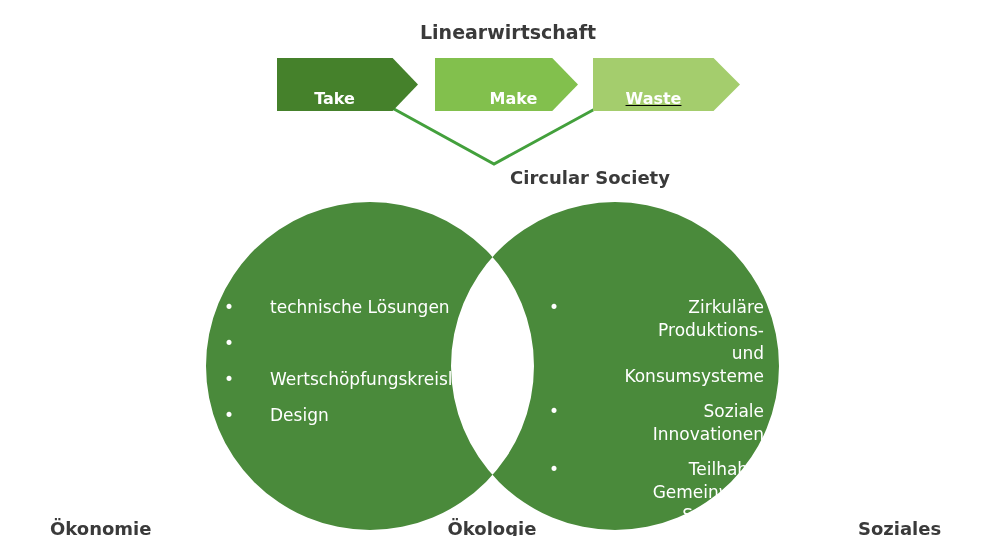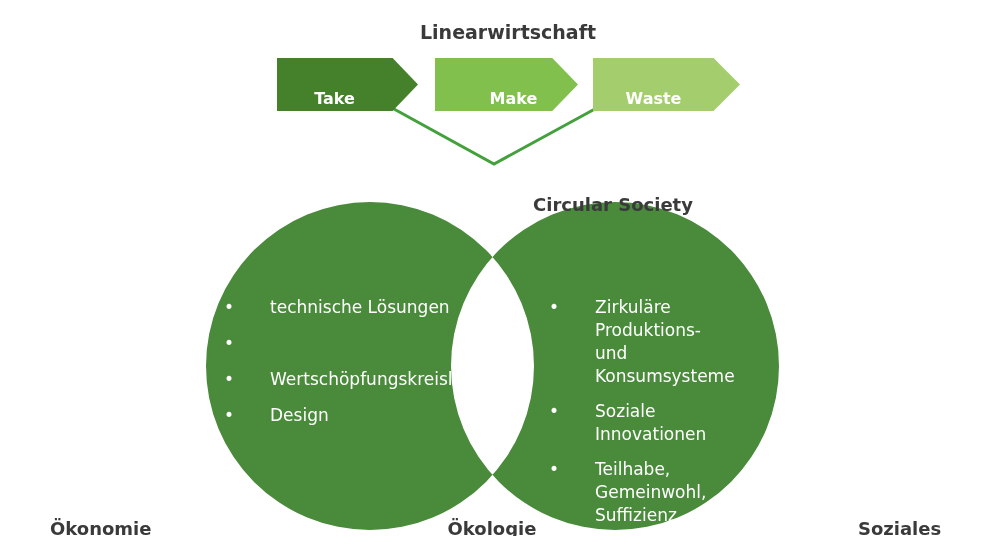--- a/index.html
+++ b/index.html
@@ -3,20 +3,21 @@
 <meta charset="utf-8">
 <style>
   html, body { margin: 0; padding: 0; background: #ffffff; }
   .canvas {
     position: relative;
     width: 1000px;
     height: 536px;
     background: var(--background, #ffffff);
     overflow: hidden;
     font-family: "DejaVu Sans", "Liberation Sans", sans-serif;
+    text-align: right;
   }
   .layer-svg {
     position: absolute; left: 0; top: 0; z-index: 0;
   }
   .v-line {
     fill: none;
     stroke: var(--connector-line, #43a03c);
     stroke-width: 3;
     stroke-linecap: round;
     stroke-linejoin: miter;
@@ -39,31 +40,31 @@
     padding-right: 26px; box-sizing: border-box;
     clip-path: polygon(0 0, 82% 0, 100% 50%, 82% 100%, 0 100%);
     z-index: 1;
   }
   .arrow-label {
     color: var(--bullet-text, #ffffff);
     font-size: 16px; font-weight: bold; white-space: nowrap; margin-top: 28px;
   }
   .arrow-take  { left: 277px; width: 141px; background: var(--take-arrow,  #45812b); }
   .arrow-make  { left: 435px; width: 143px; background: var(--make-arrow,  #82c04d); padding-left: 40px; }
-  .arrow-waste { left: 593px; width: 147px; background: var(--waste-arrow, #a4cd6d); }
+  .arrow-waste { left: 593px; width: 147px; background: var(--waste-arrow, #a4cd6d); text-decoration: underline; }
 
   .venn-heading {
     position: absolute; top: 167px;
     transform: translateX(-50%);
     font-size: 18px; font-weight: bold;
     color: var(--heading-text, #3a3a3a);
     white-space: nowrap; z-index: 2;
   }
   .heading-left  { left: 369px; }
-  .heading-right { left: 613px; margin-top: 27px; }
+  .heading-right { left: 590px; }
 
   .venn-list {
     position: absolute; top: 296px; z-index: 2;
     color: var(--bullet-text, #ffffff);
     font-size: 17px; line-height: 23px;
   }
   .list-left  { left: 224px; width: 250px; }
   .list-right { left: 549px; width: 215px; }
   .venn-item { display: flex; margin-bottom: 13px; }
   .list-right .venn-item { margin-bottom: 12px; }

